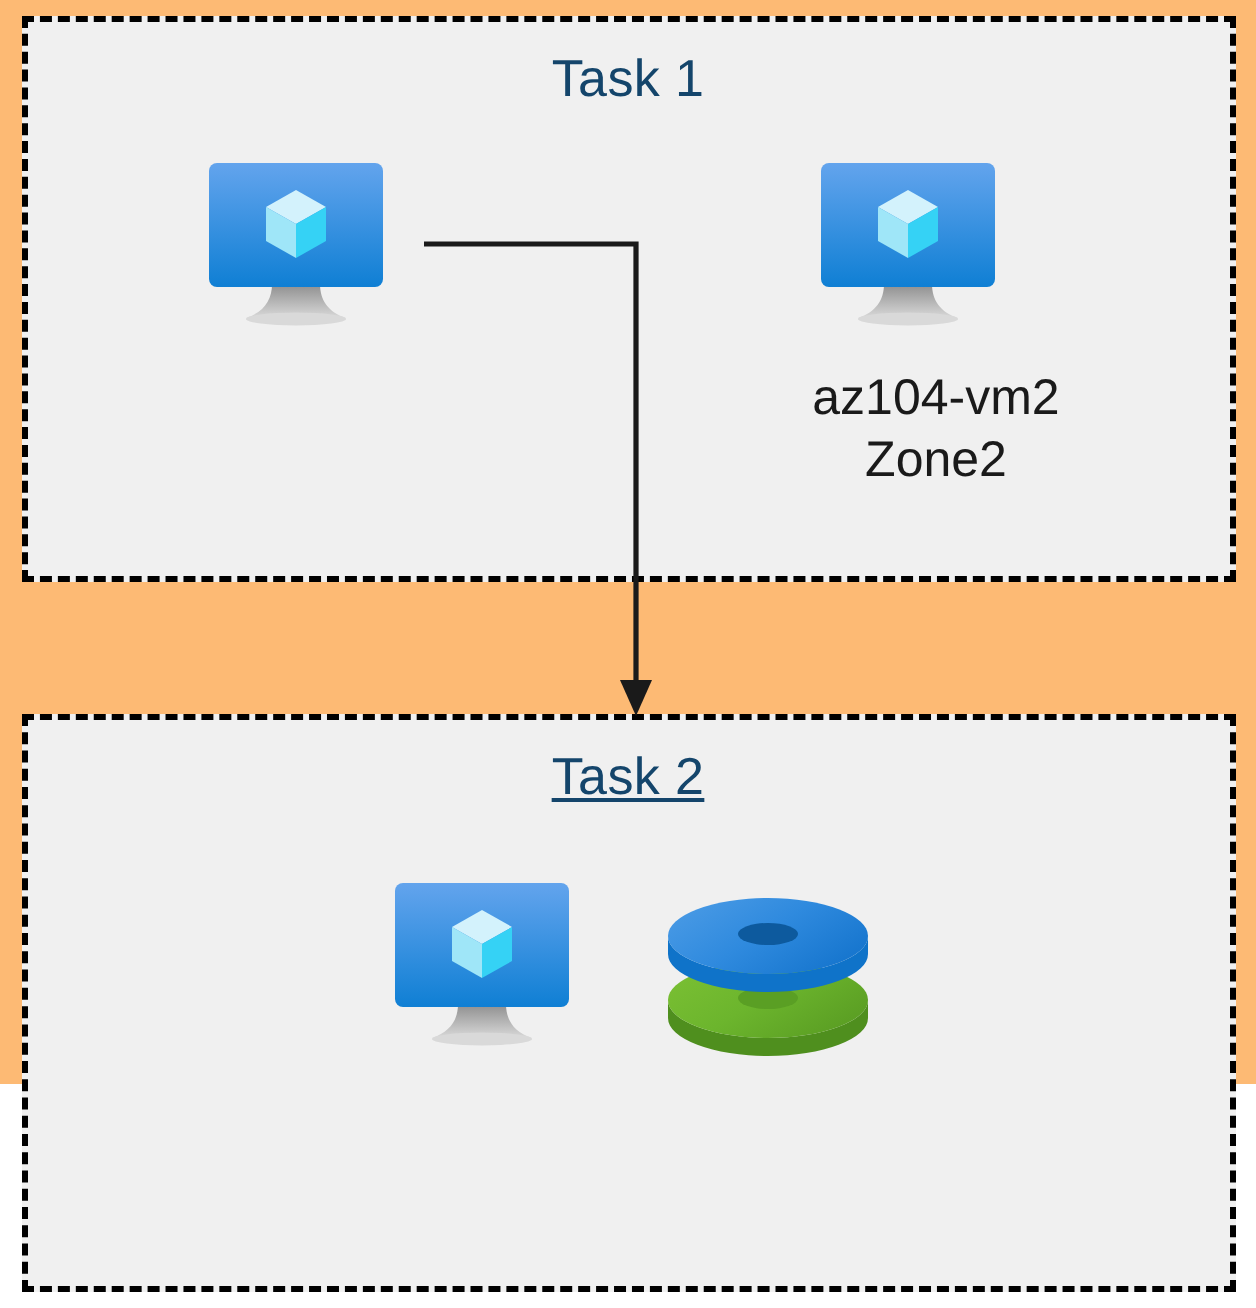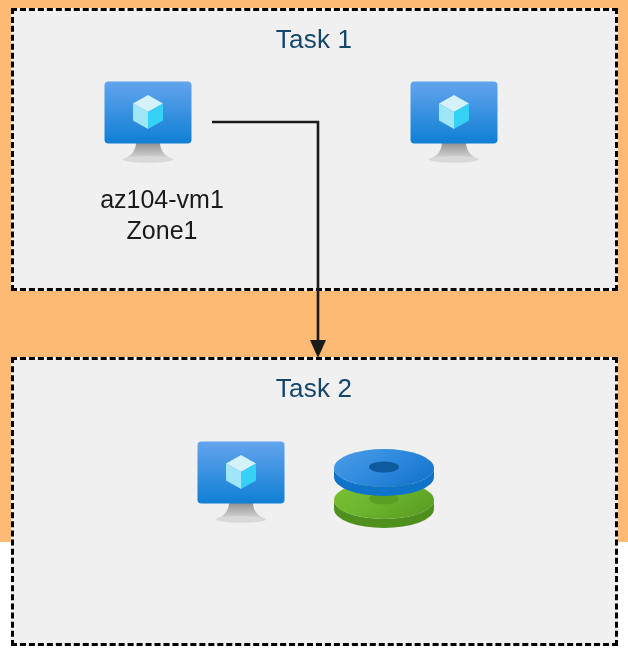--- a/index.html
+++ b/index.html
@@ -51,21 +51,21 @@
     width: 100%;
     text-align: center;
     color: #14456b;
     font-size: 26px;
     font-family: "Liberation Sans", sans-serif;
     letter-spacing: 0.2px;
     line-height: 1;
     white-space: nowrap;
   }
   #task1-title { top: 26px; }
-  #task2-title { top: 375px; }
+  #task2-title { top: 375px; text-decoration: underline; }
 
   
   .vm-node {
     position: absolute;
     width: 220px;
     text-align: center;
   }
   #vm1-node { left: 52px; top: 80px; }
   #vm2-node { left: 358px; top: 80px; }
   #vm3-node { left: 145px; top: 440px; }
@@ -136,22 +136,20 @@
       </defs>
       <path d="M33 62 h24 c0 8 4 14 13 17 h-50 c9 -3 13 -9 13 -17 z" fill="url(#std1)"></path>
       <ellipse cx="45" cy="79.5" rx="25" ry="3.2" fill="#d9d9d9"></ellipse>
       <rect x="1.5" y="1.5" width="87" height="62" rx="4" ry="4" fill="url(#scr1)"></rect>
       <g transform="translate(45,32)">
         <path d="M0 -17 L15 -8.5 L0 0 L-15 -8.5 Z" fill="#d3f2fc"></path>
         <path d="M-15 -8.5 L0 0 L0 17 L-15 8.5 Z" fill="#9fe6f8"></path>
         <path d="M15 -8.5 L0 0 L0 17 L15 8.5 Z" fill="#35d2f5"></path>
       </g>
     </svg>
-    <div class="vm-label">az104-vm1
-Zone1</div>
   </div>
 
   <div id="vm2-node" class="vm-node">
     <svg class="vm-icon" width="118" height="88" viewBox="0 0 118 88">
       <defs>
         <linearGradient id="scr2" x1="0" y1="0" x2="0" y2="1">
           <stop offset="0%" stop-color="#63a4ed"></stop>
           <stop offset="100%" stop-color="#0f7fd4"></stop>
         </linearGradient>
         <linearGradient id="std2" x1="0" y1="0" x2="0" y2="1">
@@ -161,20 +159,22 @@
       </defs>
       <path d="M33 62 h24 c0 8 4 14 13 17 h-50 c9 -3 13 -9 13 -17 z" fill="url(#std2)"></path>
       <ellipse cx="45" cy="79.5" rx="25" ry="3.2" fill="#d9d9d9"></ellipse>
       <rect x="1.5" y="1.5" width="87" height="62" rx="4" ry="4" fill="url(#scr2)"></rect>
       <g transform="translate(45,32)">
         <path d="M0 -17 L15 -8.5 L0 0 L-15 -8.5 Z" fill="#d3f2fc"></path>
         <path d="M-15 -8.5 L0 0 L0 17 L-15 8.5 Z" fill="#9fe6f8"></path>
         <path d="M15 -8.5 L0 0 L0 17 L15 8.5 Z" fill="#35d2f5"></path>
       </g>
     </svg>
+    <div class="vm-label">az104-vm2
+Zone2</div>
   </div>
 
   <div id="task2-box" class="task-box"></div>
   <div id="task2-title" class="task-title">Task 2</div>
 
   <div id="vm3-node" class="vm-node">
     <svg class="vm-icon" width="118" height="88" viewBox="0 0 118 88">
       <defs>
         <linearGradient id="scr3" x1="0" y1="0" x2="0" y2="1">
           <stop offset="0%" stop-color="#63a4ed"></stop>

